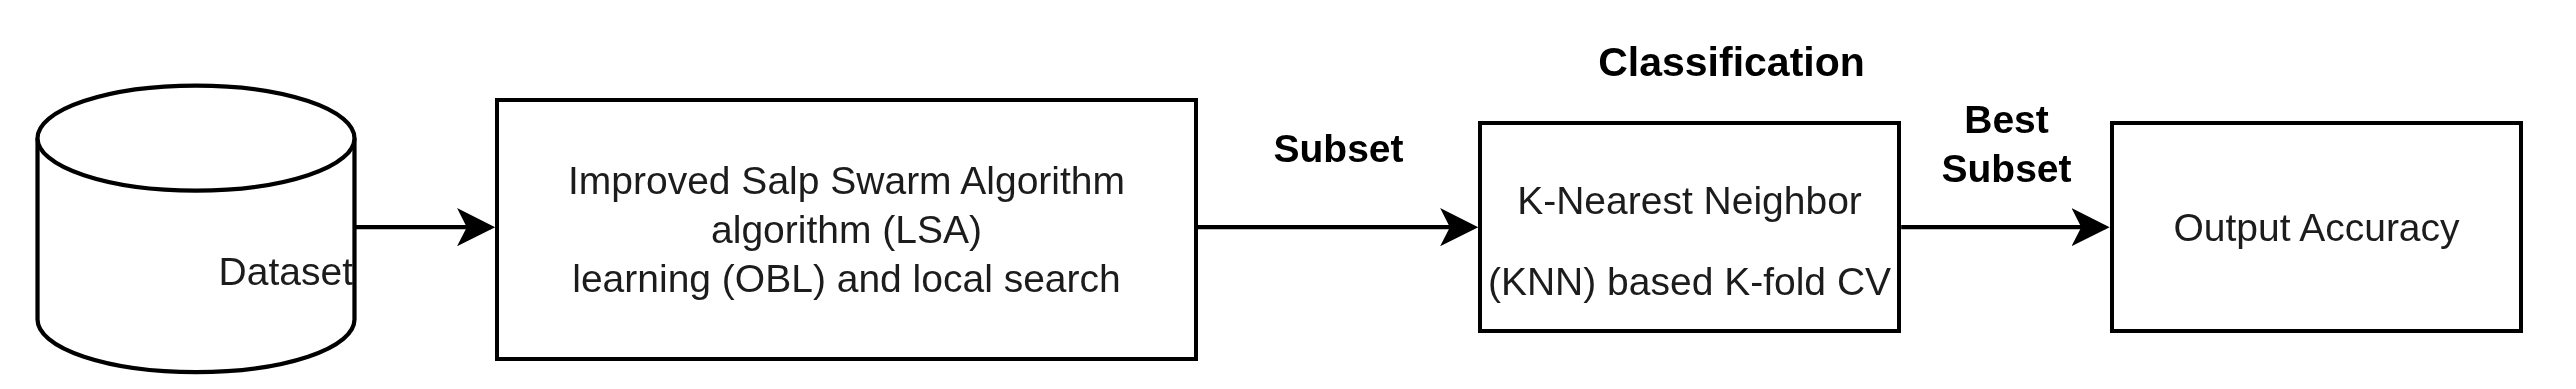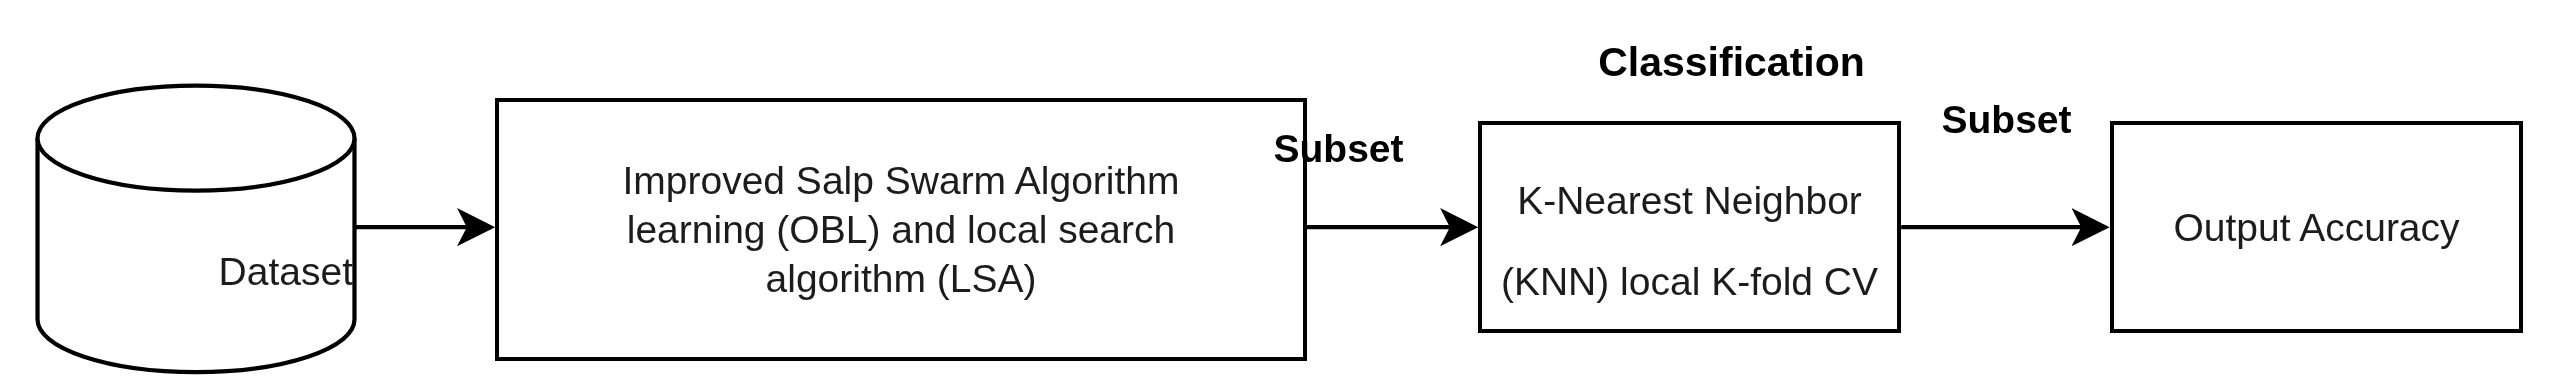--- a/index.html
+++ b/index.html
@@ -102,36 +102,37 @@
     </g>
 
     <line class="edge-line" x1="417" y1="268" x2="578" y2="268" marker-end="url(#arrowhead)"></line>
     <line class="edge-line" x1="1412" y1="268" x2="1738" y2="268" marker-end="url(#arrowhead)"></line>
     <line class="edge-line" x1="2242" y1="268" x2="2483" y2="268" marker-end="url(#arrowhead)"></line>
   </svg>
 
   <div class="node-label" style="left:36px; top:248px; width:317px;">Dataset</div>
 
 
-  <div class="node-box" id="node-feature" style="left:495px; top:98px; width:812px; height:263px;">
+  <div class="node-box" id="node-feature" style="left:495px; top:98px; width:703px; height:263px;">
     <div class="node-line">Improved Salp Swarm Algorithm</div>
+    <div class="node-line">algorithm (LSA)</div>
     <div class="node-line">learning (OBL) and local search</div>
-    <div class="node-line">algorithm (LSA)</div>
   </div>
 
   <div class="edge-label" style="left:1198px; top:124px; width:281px;">Subset</div>
 
   <div class="section-title" style="left:1520px; top:39px; width:423px;">Classification</div>
 
   <div class="node-box" id="node-knn" style="left:1478px; top:121px; width:423px; height:212px;">
     <div class="node-line">K-Nearest Neighbor</div>
-    <div class="node-line">(KNN) local K-fold CV</div>
+    <div class="node-line">(KNN) based K-fold CV</div>
   </div>
 
   <div class="edge-label" style="left:1902px; top:95px; width:209px;">
+    <div>Best</div>
     <div>Subset</div>
   </div>
 
   <div class="node-box" id="node-output" style="left:2110px; top:121px; width:413px; height:212px;">
     <div class="node-line">Output Accuracy</div>
   </div>
 
 </div>
 
 

